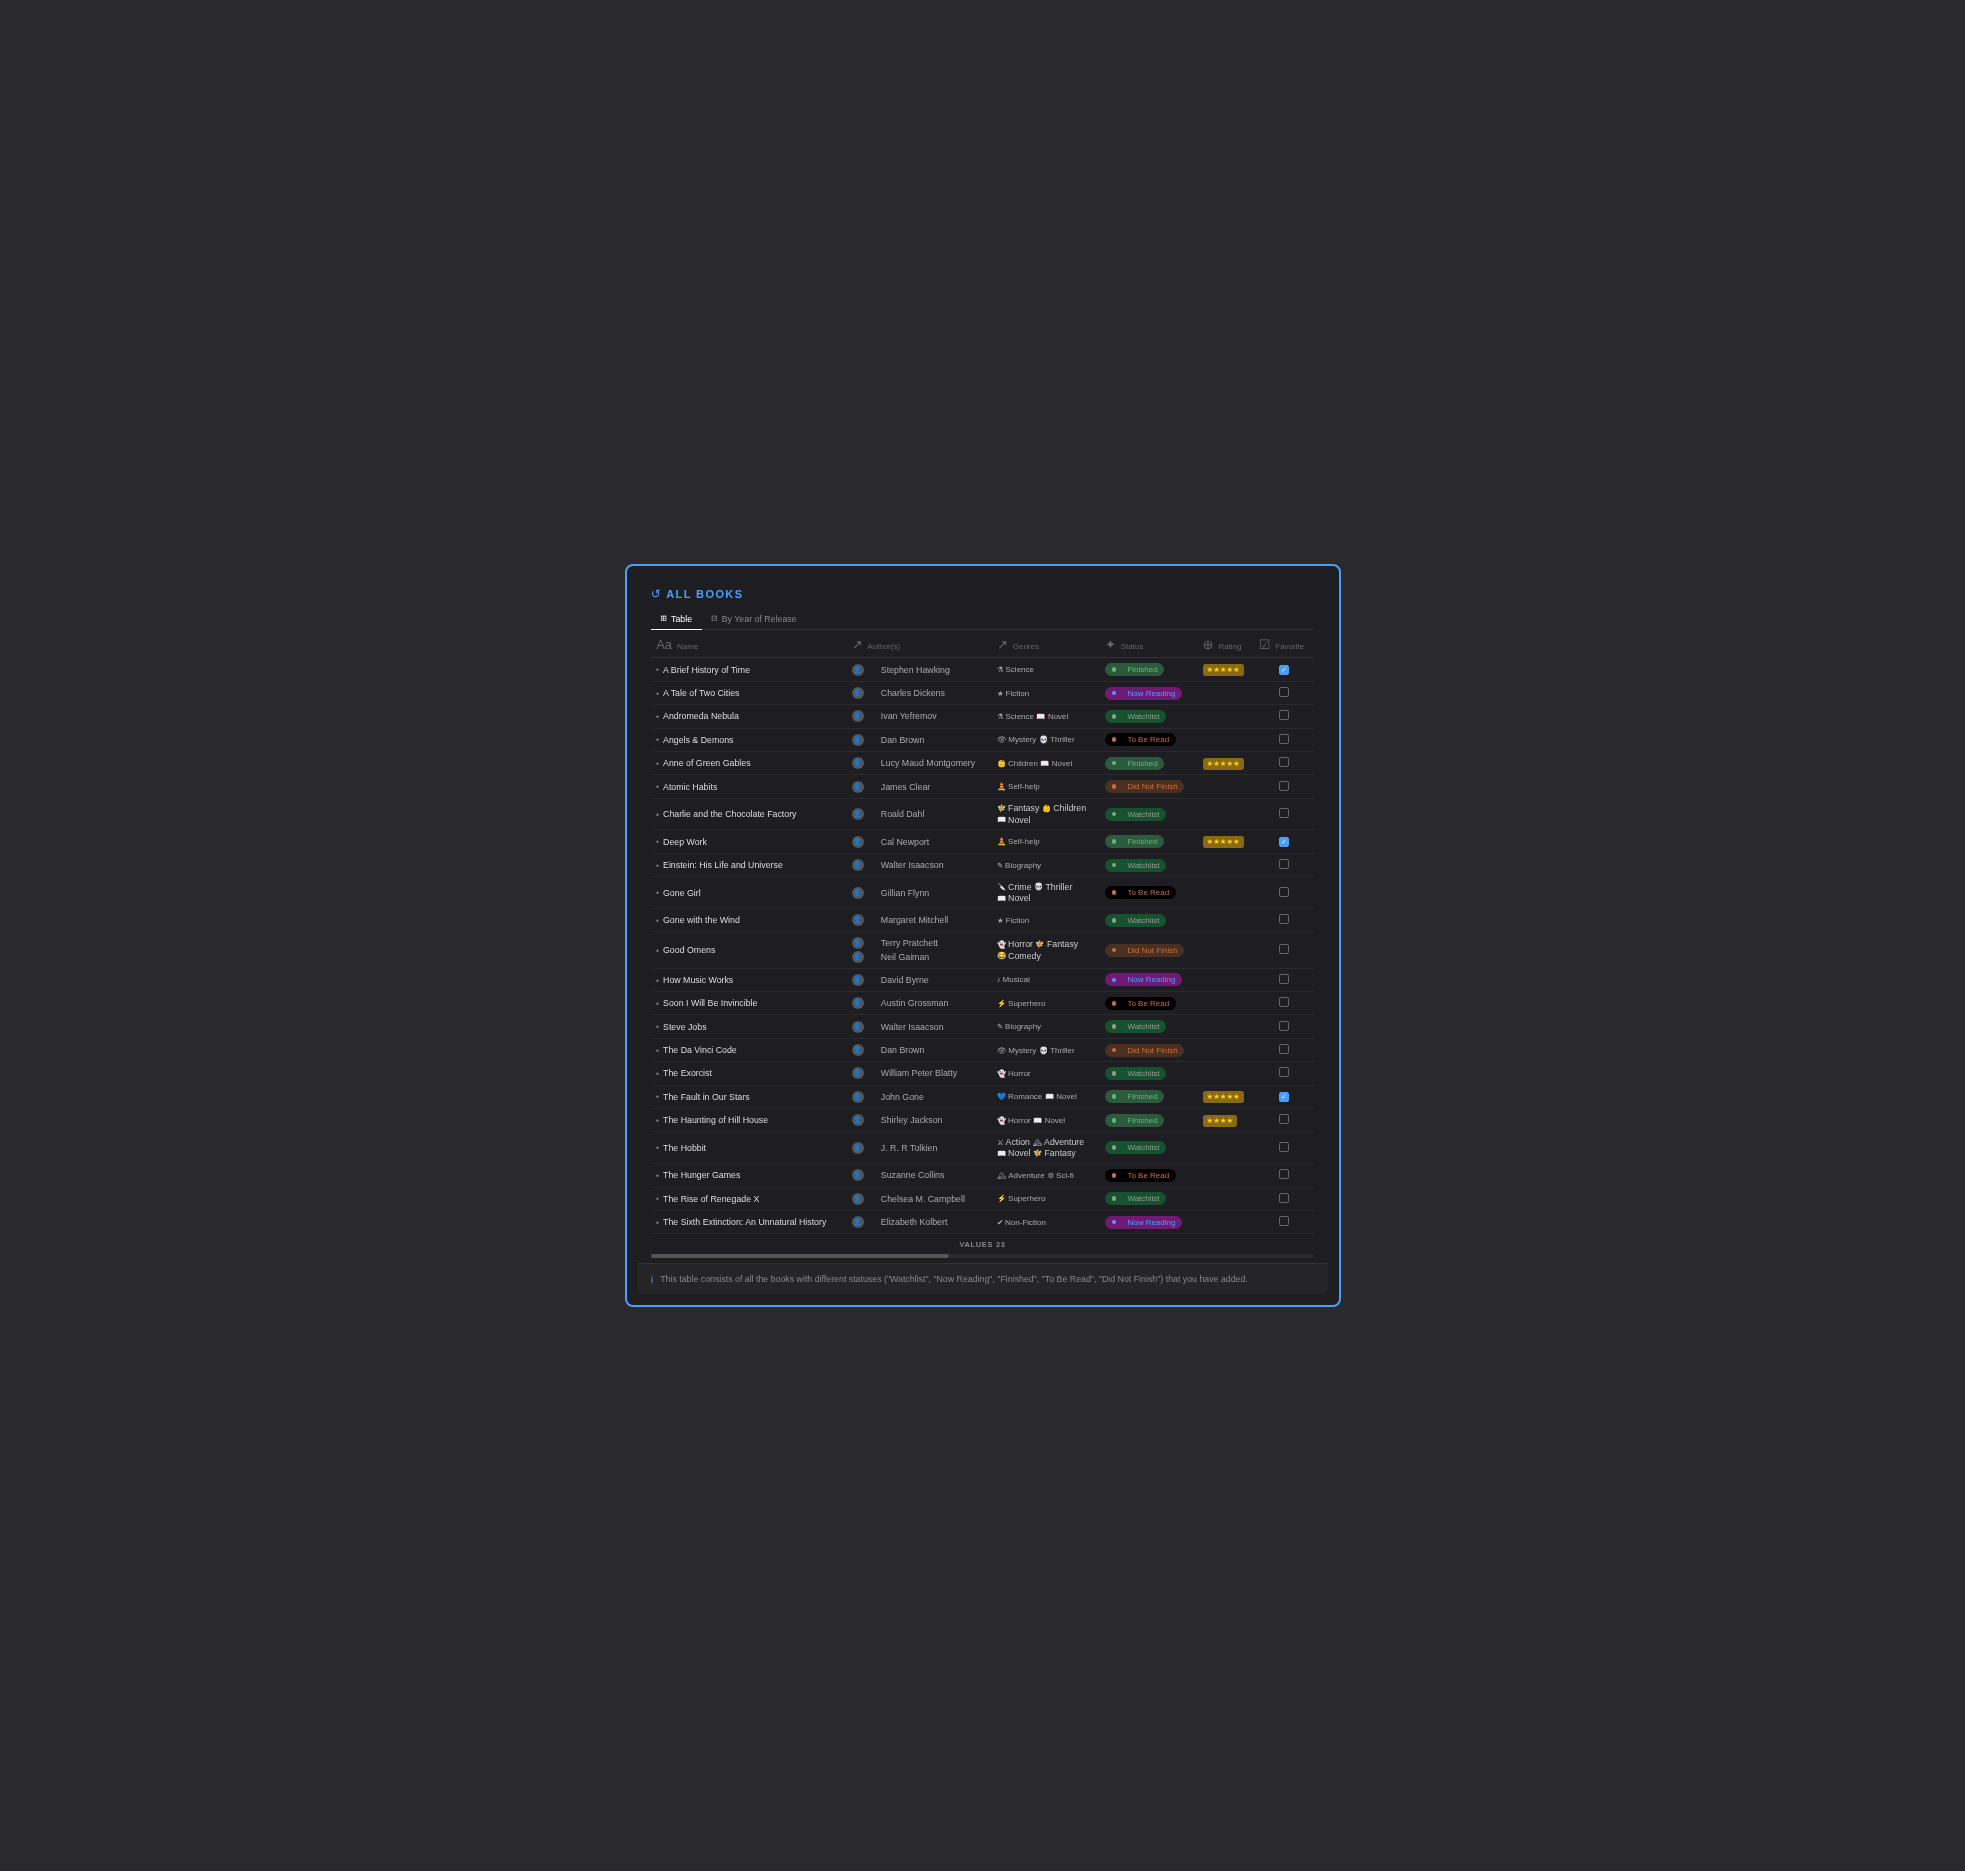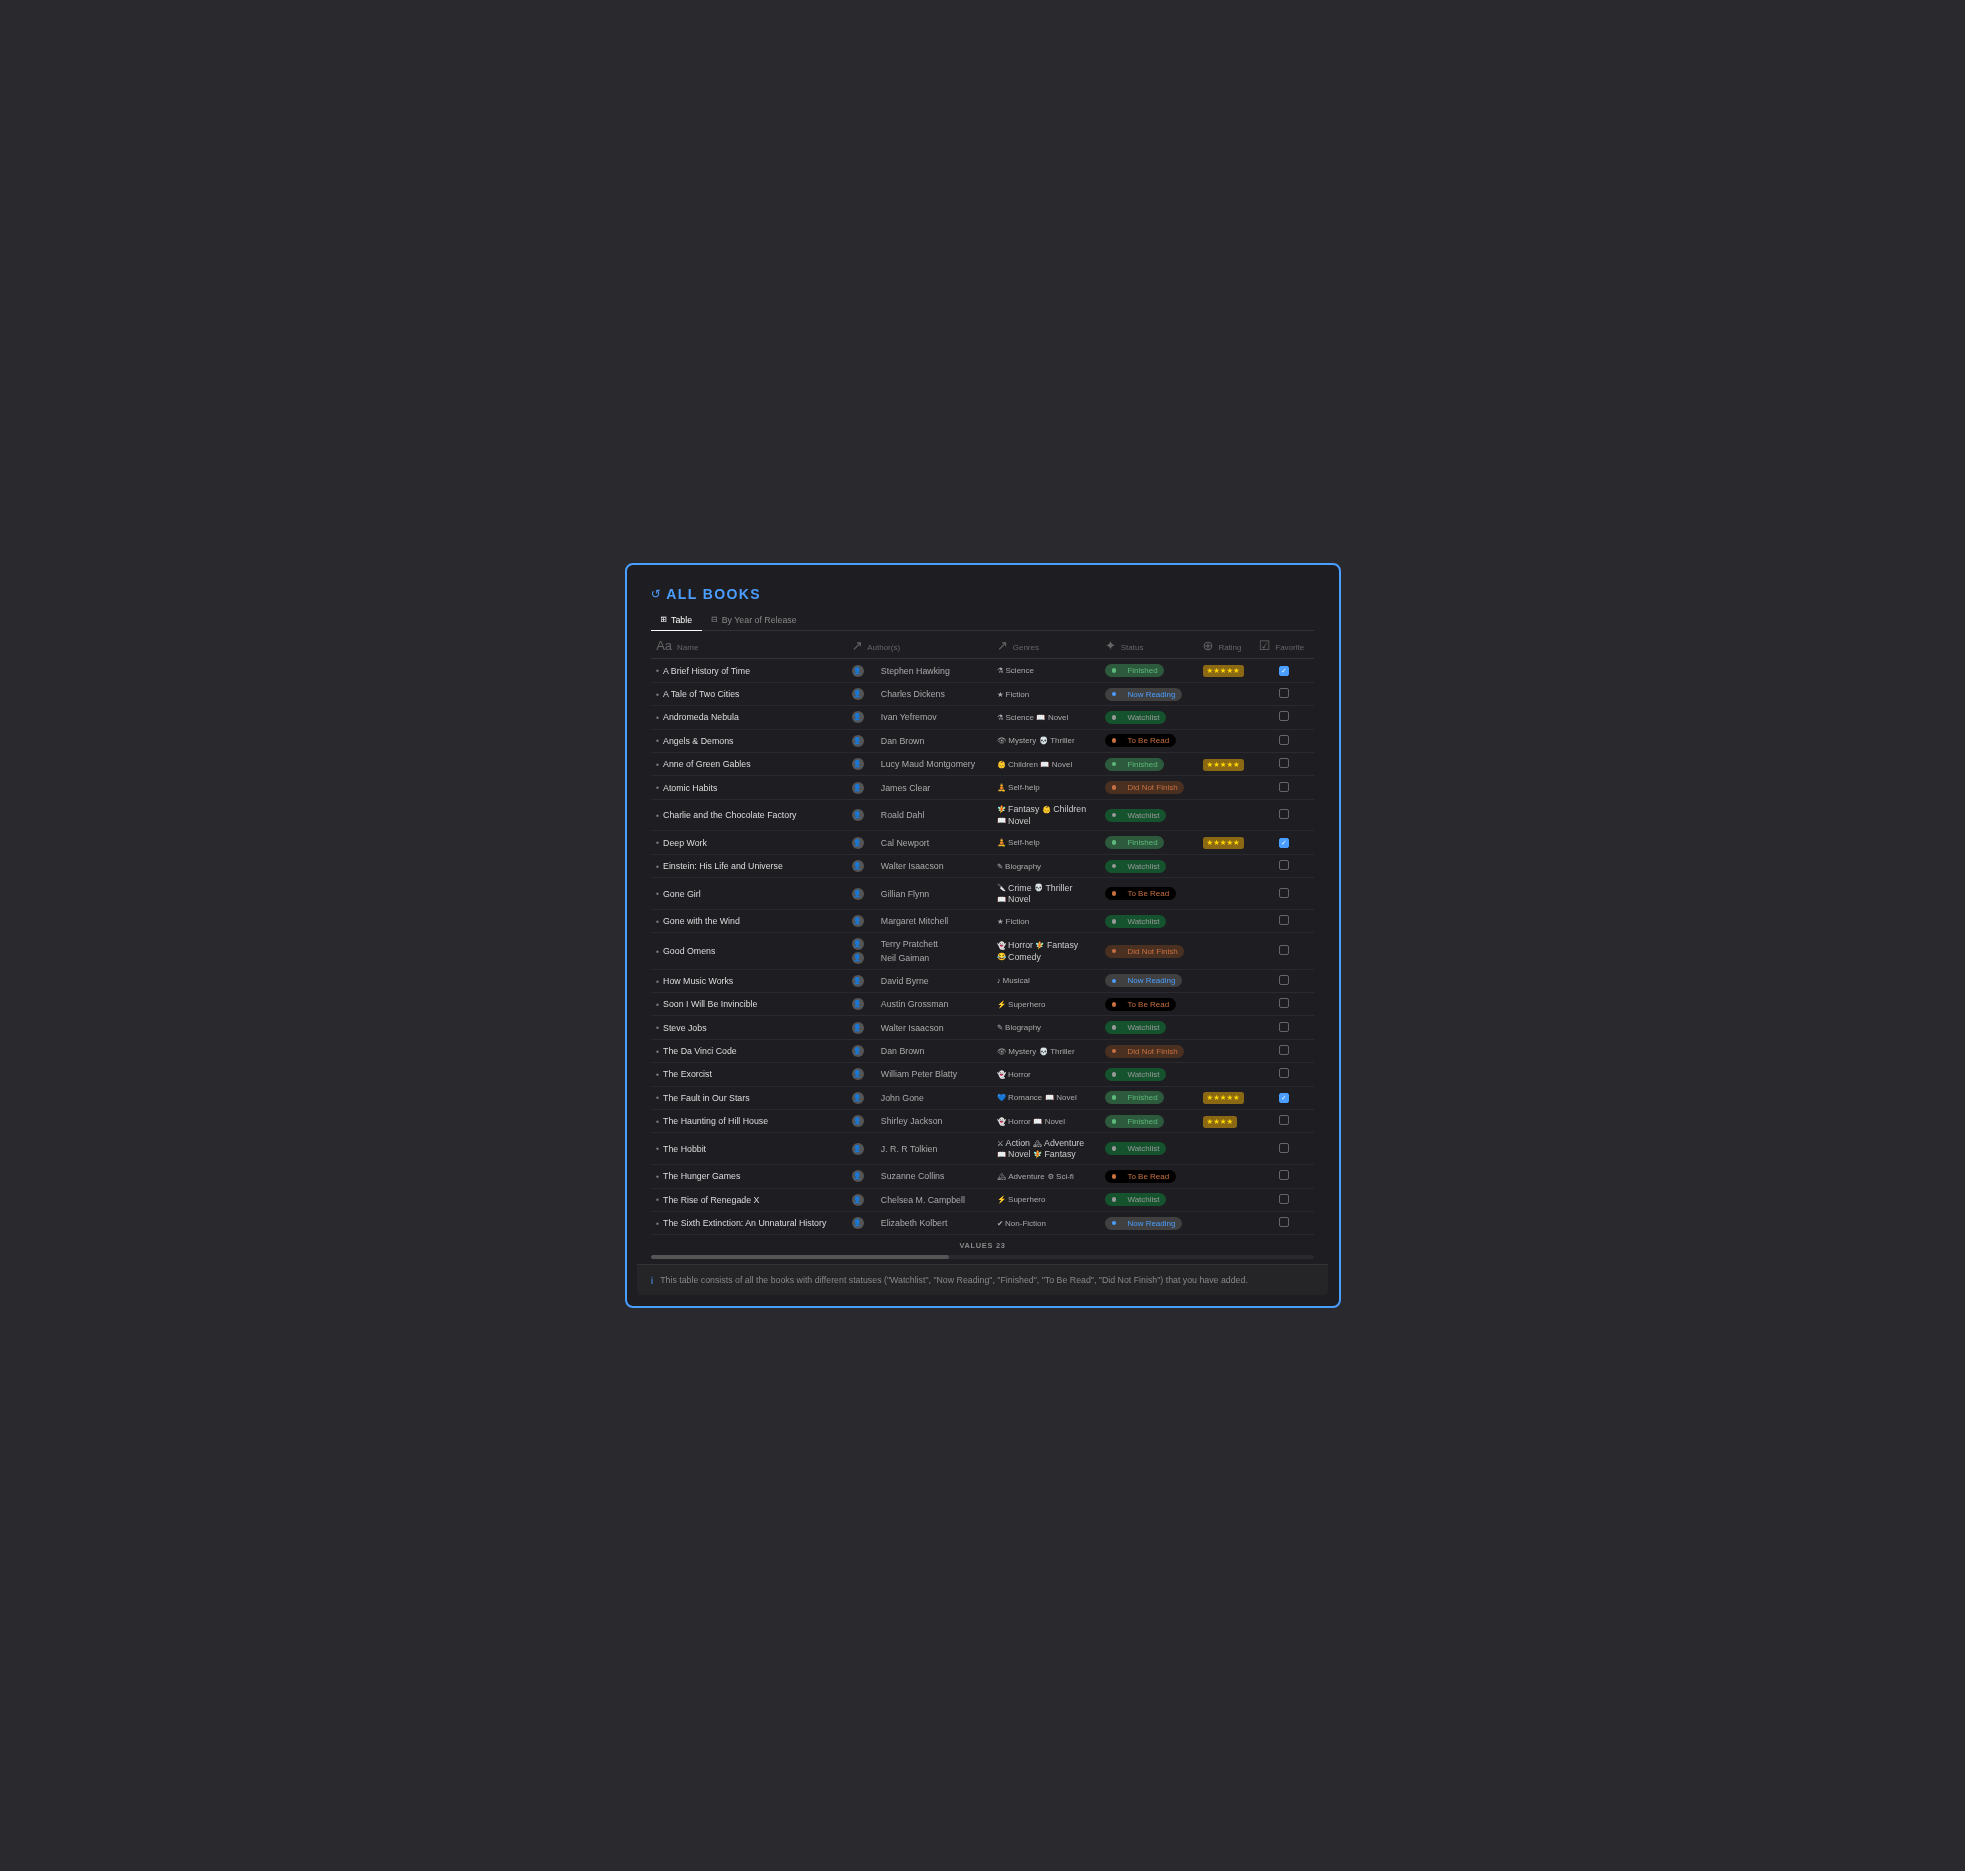--- a/index.html
+++ b/index.html
@@ -33,21 +33,21 @@
       align-items: center;
       gap: 5.4px;
       margin-bottom: 6.8px;
     }
     .app-title-icon {
       color: #4a9eff;
       font-size: 12px;
     }
     .app-title-text {
       color: #4a9eff;
-      font-size: 14px;
+      font-size: 11px;
       font-weight: 700;
       letter-spacing: 1.4px;
       text-transform: uppercase;
     }
     .tabs {
       display: flex;
       gap: 0;
       border-bottom: 0.7px solid #333;
     }
     .tab {
@@ -148,21 +148,21 @@
       align-items: center;
       gap: 11px;
       padding: 2px 6.8px;
       border-radius: 13.5px;
       font-size: 8px;
       font-weight: 400;
       white-space: nowrap;
     }
     .status-finished { background: #2d5a3d; color: #5dba7a; }
     .status-finished .dot { background: #5dba7a; }
-    .status-now-reading { background: #404040; color: #4a9eff; }
+    .status-now-reading { background: #701a75; color: #4a9eff; }
     .status-now-reading .dot { background: #4a9eff; }
     .status-watchlist { background: #14532d; color: #999; text-align: center; }
     .status-watchlist .dot { background: #999; }
     .status-to-be-read { background: #000000; color: #c87040; }
     .status-to-be-read .dot { background: #c87040; }
     .status-did-not-finish { background: #4a3020; color: #c87040; }
     .status-did-not-finish .dot { background: #c87040; }
     .dot {
       width: 4.7px;
       height: 4.7px;

